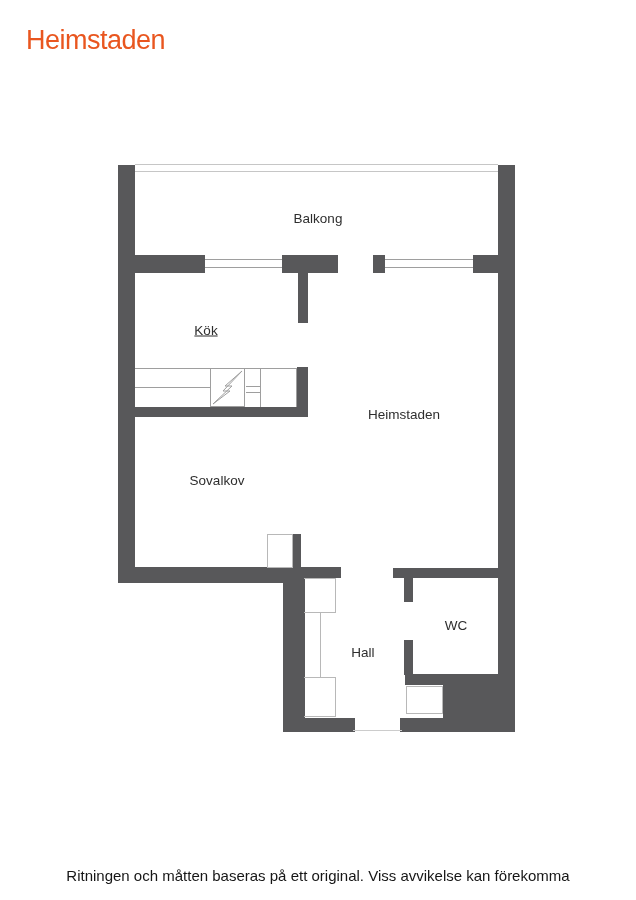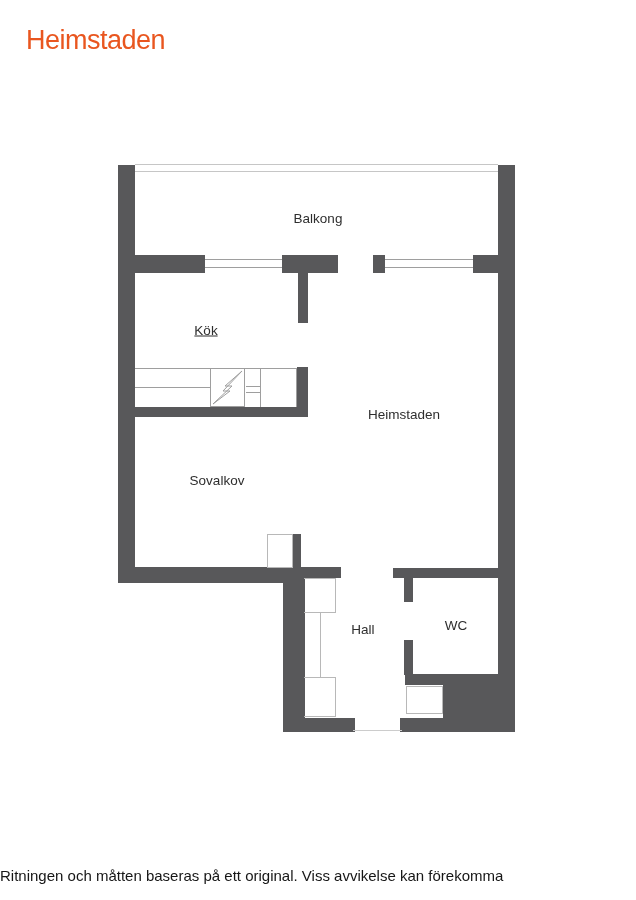--- a/index.html
+++ b/index.html
@@ -12,21 +12,21 @@
   *{margin:0;padding:0;box-sizing:border-box;}
   body{width:636px;height:900px;background:#fff;
        font-family:"Liberation Sans","DejaVu Sans",sans-serif;}
   .page{position:relative;width:636px;height:900px;background:#fff;overflow:hidden;}
 
   
   .logo{position:absolute;left:26px;top:25px;font-size:27px;font-weight:400;
         letter-spacing:-0.5px;color:var(--brand-color);}
 
   
-  .footer{position:absolute;left:0;top:867px;width:636px;text-align:left;
+  .footer{position:absolute;left:0;top:867px;width:636px;text-align:center;
           font-size:15px;color:#161616;}
 
   
   .plan{position:absolute;left:0;top:0;width:519px;height:900px;}
   .wall{position:absolute;background:var(--wall-color);}
   .thinbox{position:absolute;border:1px solid #B8B8B8;background:transparent;}
   .thinline{position:absolute;background:var(--line-color);}
   .room-label{position:absolute;transform:translate(-50%,-50%);
               font-size:13.5px;color:var(--label-color);white-space:nowrap;}
 
@@ -83,21 +83,21 @@
   #wWCj2{left:404px;top:640px;width:9px;height:35px;}
   #wWCb {left:405px;top:674px;width:93px;height:11px;}
   #wMass{left:443px;top:685px;width:72px;height:33px;}
   #closetWC{left:406px;top:686px;width:37px;height:28px;background:#fff;}
 
   
   #lblBalkong{left:318px;top:218px;}
   #lblKok{left:206px;top:330px;text-decoration:underline;}
   #lblVard{left:404px;top:414px;}
   #lblSov{left:217px;top:480px;}
-  #lblHall{left:363px;top:629px;}
+  #lblHall{left:363px;top:652px;}
   #lblWC{left:456px;top:625px;}
 </style>
 </head>
 <body>
 
 <div class="page">
 
   <div class="logo">Heimstaden</div>
 
   <div class="plan">

